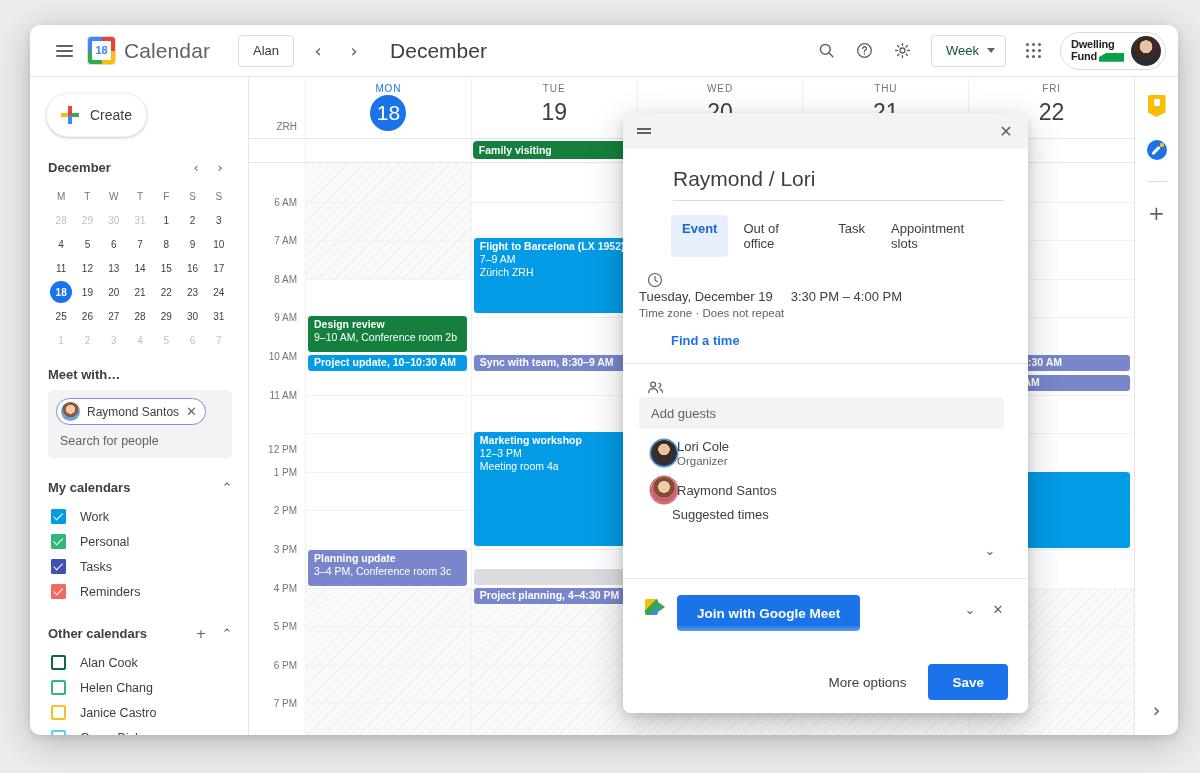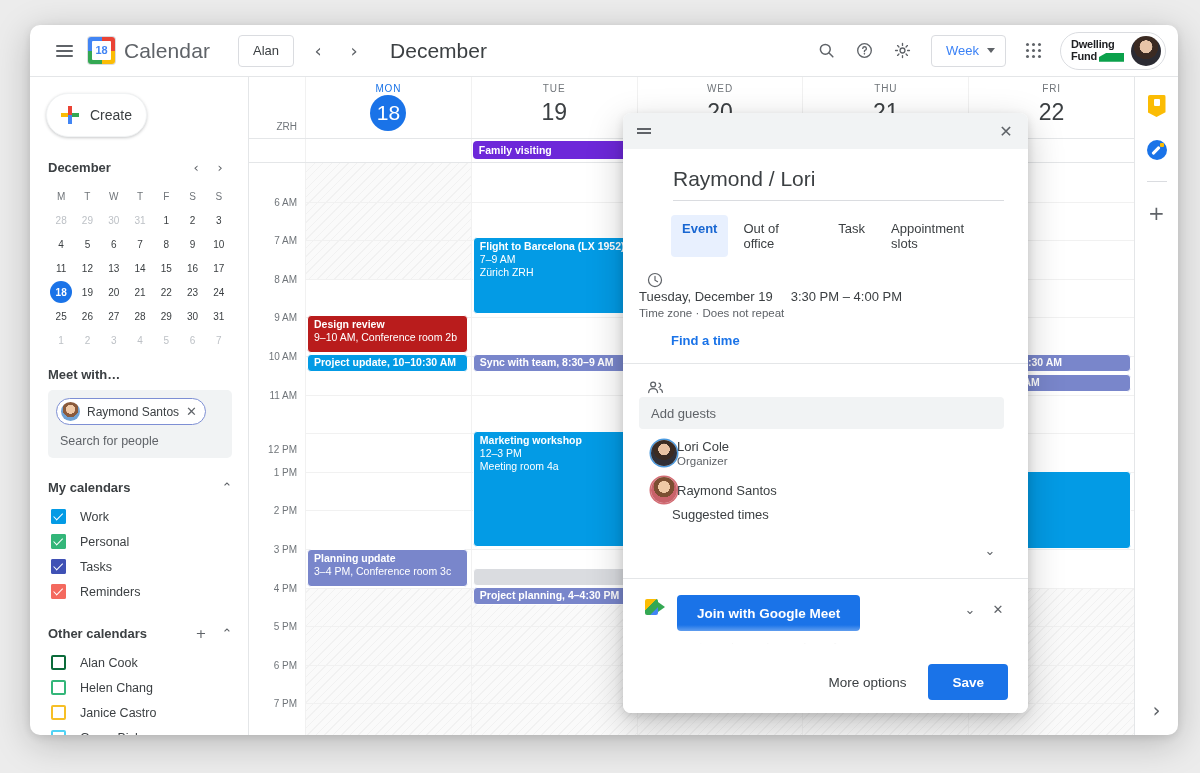--- a/index.html
+++ b/index.html
@@ -87,21 +87,21 @@
     margin-left: 18px; white-space: nowrap;
   }
   .topbar-right {
     margin-left: auto;
     display: flex; align-items: center; gap: 2px;
   }
   .view-select {
     border: 1px solid #dadce0; border-radius: 4px;
     height: 32px; padding: 0 10px 0 14px;
     display: flex; align-items: center; gap: 8px;
-    font-size: 13px; color: #3b82f6;
+    font-size: 13px; color: #14532d;
     cursor: pointer; margin: 0 8px;
     background: #fff;
   }
   .caret {
     width: 0; height: 0;
     border-left: 4px solid transparent;
     border-right: 4px solid transparent;
     border-top: 5px solid #5f6368;
   }
   .apps-grid {
@@ -800,21 +800,21 @@
             </div>
             <div class="day-head">
               <div class="dow-lbl">FRI</div>
               <div class="dnum">22</div>
             </div>
           </div>
       <div class="allday-row" id="allday-row">
         <div class="gutter-head"></div>
       <div class="allday-cell"></div>
             <div class="allday-cell">
-              <div class="allday-evt" style="background: #6d28d9;">Family visiting</div>
+              <div class="allday-evt" style="background: #15803d;">Family visiting</div>
             </div>
             <div class="allday-cell"></div>
             <div class="allday-cell"></div>
             <div class="allday-cell"></div>
           </div>
       <div class="grid-scroll">
         <div class="grid-inner" id="grid-inner">
           <div class="time-gutter" id="time-gutter" style="height: 579px;">
                 <div class="time-lbl" style="top: 38.6px;">6 AM</div>
                 <div class="time-lbl" style="top: 77.2px;">7 AM</div>
@@ -841,21 +841,21 @@
                 <div class="hour-line" style="top: 193px;"></div>
                 <div class="hour-line" style="top: 231.6px;"></div>
                 <div class="hour-line" style="top: 270.2px;"></div>
                 <div class="hour-line" style="top: 308.8px;"></div>
                 <div class="hour-line" style="top: 347.4px;"></div>
                 <div class="hour-line" style="top: 386px;"></div>
                 <div class="hour-line" style="top: 424.6px;"></div>
                 <div class="hour-line" style="top: 463.2px;"></div>
                 <div class="hour-line" style="top: 501.8px;"></div>
                 <div class="hour-line" style="top: 540.4px;"></div>
-                <div class="event" style="top: 152px; height: 38px; background: #b91c1c;">
+                <div class="event" style="top: 152px; height: 38px; background: #15803d;">
                   <div class="etitle">Design review</div>
                   <div>9–10 AM, Conference room 2b</div>
                 </div>
                 <div class="event compact" style="top: 191px; height: 18px; background: rgb(3, 155, 229);">
                   <div class="etitle">Project update, 10–10:30 AM</div>
                 </div>
                 <div class="event" style="top: 386px; height: 38px; background: rgb(121, 134, 203);">
                   <div class="etitle">Planning update</div>
                   <div>3–4 PM, Conference room 3c</div>
                 </div>

